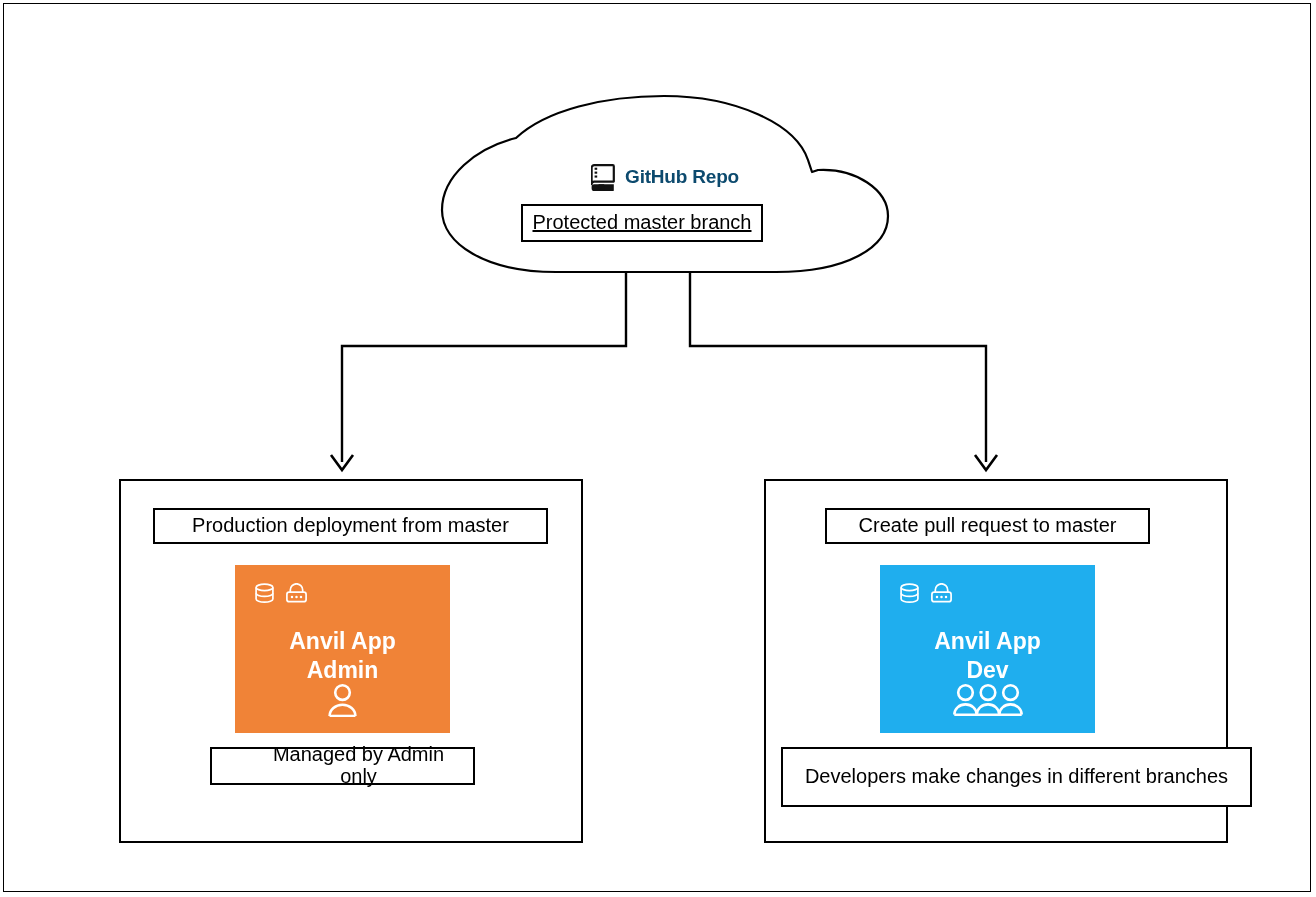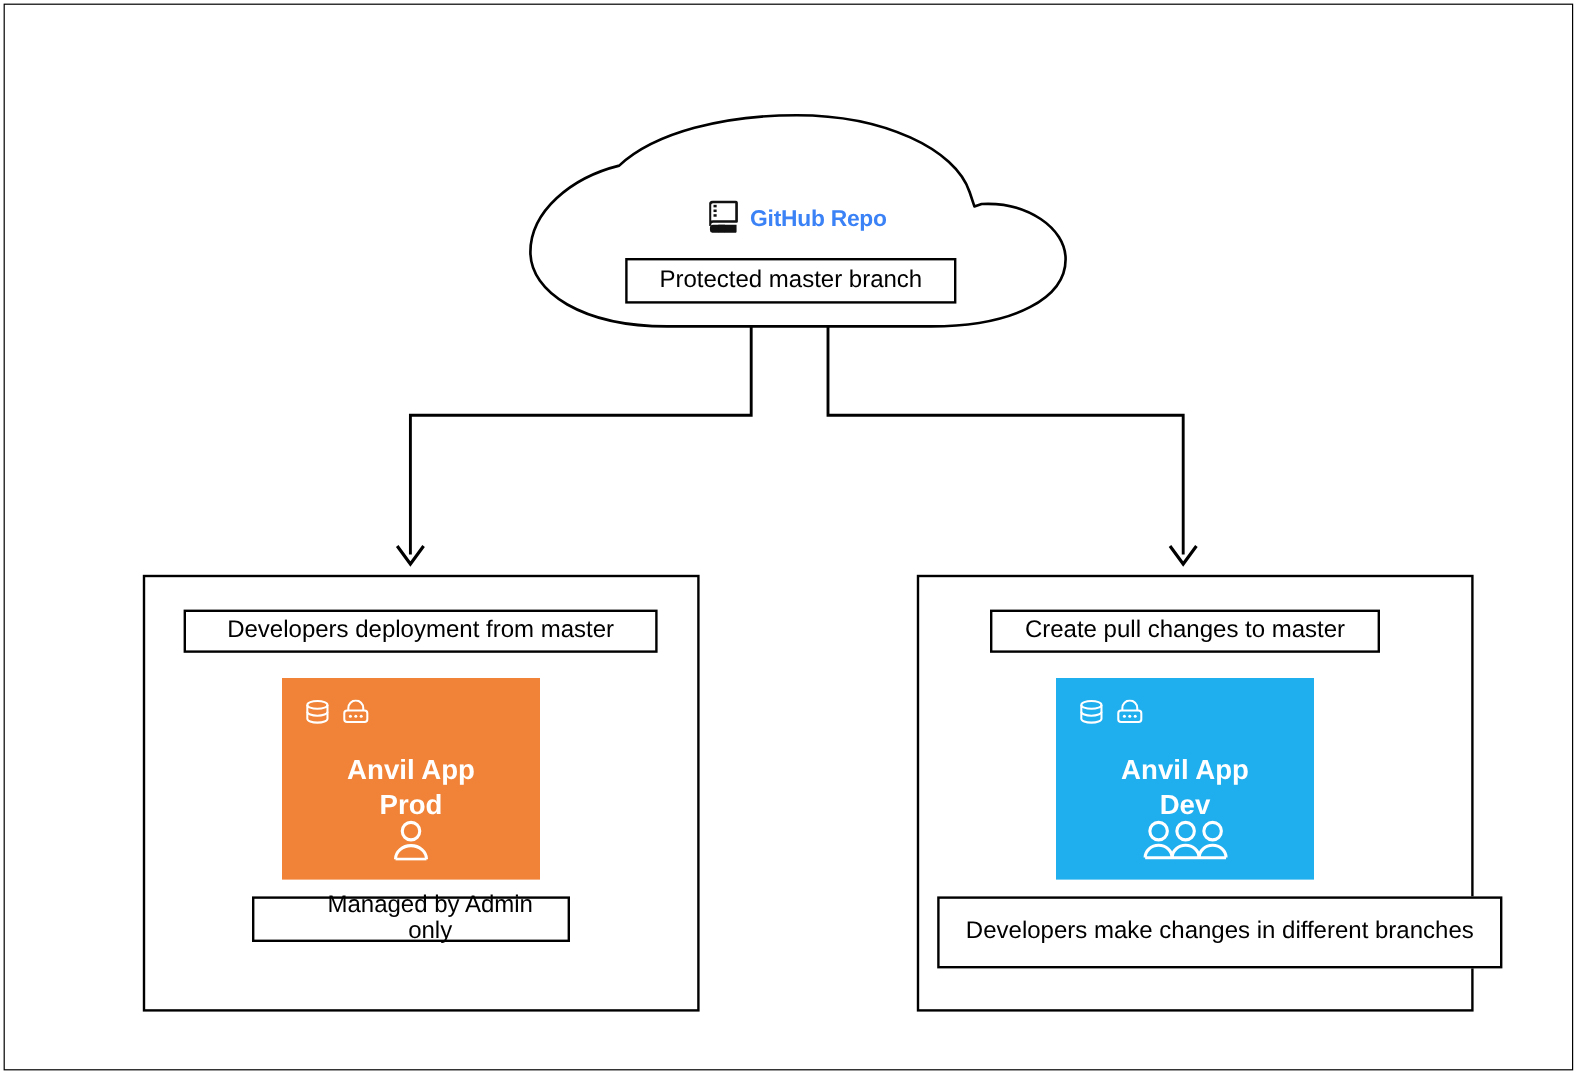--- a/index.html
+++ b/index.html
@@ -38,26 +38,26 @@
   }
   .cloud-wrap svg { display: block; }
 
   .cloud-title {
     position: absolute;
     left: 436px;
     top: 160px;
     width: 458px;
     height: 34px;
     display: flex;
-    align-items: flex-end;
+    align-items: center;
     justify-content: center;
     gap: 9px;
     font-size: 19px;
     font-weight: bold;
-    color: #3b82f6;
+    color: #0c4a6e;
     letter-spacing: -0.2px;
   }
   .repo-icon { width: 25px; height: 27px; display: block; }
 
   .label-box {
     position: absolute;
     border: 2px solid #000000;
     background: #ffffff;
     box-sizing: border-box;
     display: flex;
@@ -65,23 +65,24 @@
     justify-content: center;
     text-align: center;
     color: #000000;
     font-size: 20px;
     line-height: 1.08;
     padding: 0 8px;
   }
 
   .branch-label {
     left: 521px;
-    top: 215px;
-    width: 276px;
+    top: 204px;
+    width: 242px;
     height: 38px;
+    text-decoration: underline;
   }
 
   
   .connectors {
     position: absolute;
     left: 0;
     top: 0;
     width: 1316px;
     height: 897px;
     pointer-events: none;
@@ -184,21 +185,21 @@
 
     <path d="M 626 272 L 626 346 L 342 346 L 342 462" fill="none" stroke="#000000" stroke-width="2.4" stroke-linejoin="miter" stroke-linecap="butt"></path>
     <path d="M 331 455 L 342 470 L 353 455" fill="none" stroke="#000000" stroke-width="2.6" stroke-linejoin="miter" stroke-linecap="butt"></path>
 
     <path d="M 690 272 L 690 346 L 986 346 L 986 462" fill="none" stroke="#000000" stroke-width="2.4" stroke-linejoin="miter" stroke-linecap="butt"></path>
     <path d="M 975 455 L 986 470 L 997 455" fill="none" stroke="#000000" stroke-width="2.6" stroke-linejoin="miter" stroke-linecap="butt"></path>
   </svg>
 
   <div class="panel panel-left"></div>
 
-  <div class="label-box panel-top-label left-top-label">Developers deployment from master</div>
+  <div class="label-box panel-top-label left-top-label">Production deployment from master</div>
 
   <div class="app-tile app-tile-prod">
     <div class="tile-icons-top">
       <span>
         <svg width="21" height="21" viewBox="0 0 21 21" xmlns="http://www.w3.org/2000/svg">
           <ellipse cx="10.5" cy="4.4" rx="8.4" ry="3.2" fill="none" stroke="#ffffff" stroke-width="1.7"></ellipse>
           <path d="M2.1 4.4 v11.6 c0 1.77 3.76 3.2 8.4 3.2 s8.4 -1.43 8.4 -3.2 v-11.6" fill="none" stroke="#ffffff" stroke-width="1.7"></path>
           <path d="M2.1 10.2 c0 1.77 3.76 3.2 8.4 3.2 s8.4 -1.43 8.4 -3.2" fill="none" stroke="#ffffff" stroke-width="1.7"></path>
         </svg>
       </span>
@@ -207,38 +208,38 @@
           <path d="M5.3 9.1 V7.0 a6.2 6.2 0 0 1 12.4 0 v2.1" fill="none" stroke="#ffffff" stroke-width="1.7"></path>
           <rect x="1.9" y="9.1" width="19.2" height="9.6" rx="2.3" fill="none" stroke="#ffffff" stroke-width="1.7"></rect>
           <circle cx="7.0" cy="13.9" r="1.25" fill="#ffffff"></circle>
           <circle cx="11.5" cy="13.9" r="1.25" fill="#ffffff"></circle>
           <circle cx="16.0" cy="13.9" r="1.25" fill="#ffffff"></circle>
         </svg>
       </span>
     </div>
     <div class="tile-name">
       <div>Anvil App</div>
-      <div>Prod</div>
+      <div>Admin</div>
     </div>
     <div class="tile-people">
       <span>
         <svg width="31" height="34" viewBox="0 0 31 34" xmlns="http://www.w3.org/2000/svg">
           <circle cx="15.5" cy="9.6" r="7.3" fill="none" stroke="#ffffff" stroke-width="2.6"></circle>
           <path d="M2.6 33 a12.9 11.3 0 0 1 25.8 0" fill="none" stroke="#ffffff" stroke-width="2.6"></path>
           <path d="M2.6 33 h25.8" fill="none" stroke="#ffffff" stroke-width="2.6"></path>
         </svg>
       </span>
     </div>
   </div>
 
   <div class="label-box left-bottom-label">Managed by Admin only</div>
 
   <div class="panel panel-right"></div>
 
-  <div class="label-box panel-top-label right-top-label">Create pull changes to master</div>
+  <div class="label-box panel-top-label right-top-label">Create pull request to master</div>
 
   <div class="app-tile app-tile-dev">
     <div class="tile-icons-top">
       <span>
         <svg width="21" height="21" viewBox="0 0 21 21" xmlns="http://www.w3.org/2000/svg">
           <ellipse cx="10.5" cy="4.4" rx="8.4" ry="3.2" fill="none" stroke="#ffffff" stroke-width="1.7"></ellipse>
           <path d="M2.1 4.4 v11.6 c0 1.77 3.76 3.2 8.4 3.2 s8.4 -1.43 8.4 -3.2 v-11.6" fill="none" stroke="#ffffff" stroke-width="1.7"></path>
           <path d="M2.1 10.2 c0 1.77 3.76 3.2 8.4 3.2 s8.4 -1.43 8.4 -3.2" fill="none" stroke="#ffffff" stroke-width="1.7"></path>
         </svg>
       </span>

